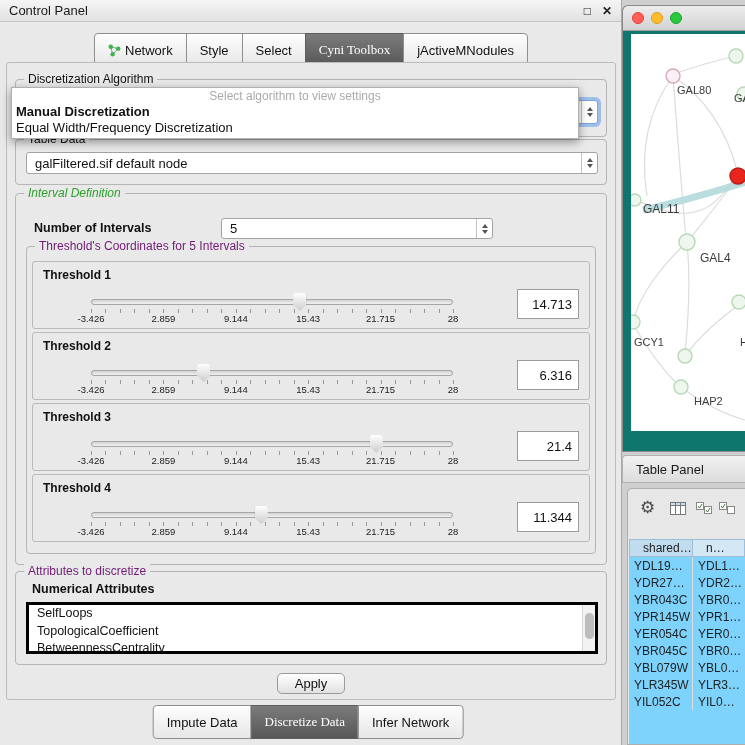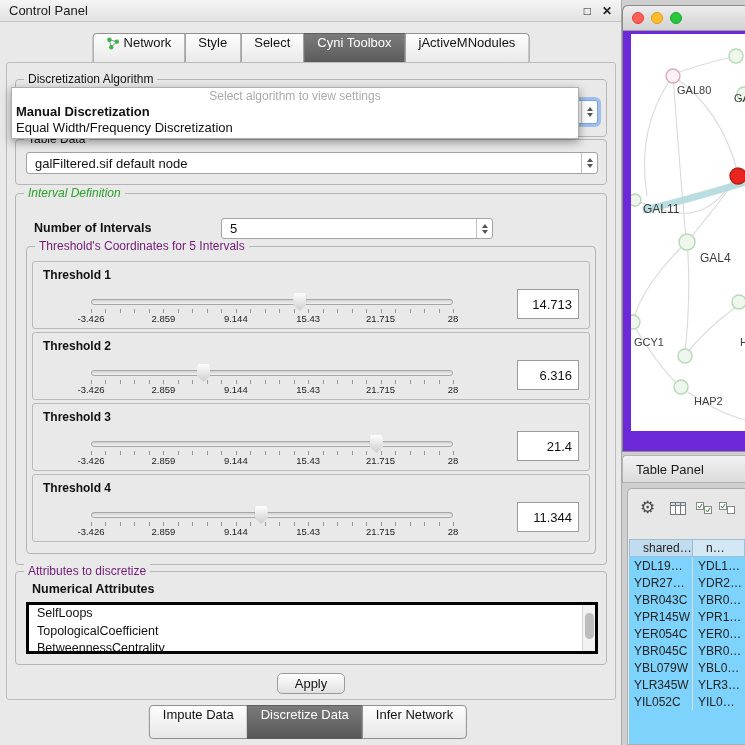--- a/index.html
+++ b/index.html
@@ -9,24 +9,24 @@
   
   .control-panel{position:absolute;left:0;top:0;width:622px;height:745px;background:#e9e9e9;border-right:1px solid #a9a9a9;}
   .cp-titlebar{position:absolute;left:0;top:0;width:100%;height:22px;background:linear-gradient(#f5f5f5,#e2e2e2);border-bottom:1px solid #c4c4c4;display:flex;align-items:center;padding:0 9px;font-size:13px;color:#1a1a1a;}
   .cp-title{flex:1;}
   .win-btn{margin-left:11px;font-size:12px;color:#222;cursor:default;}
   .win-btn.close{font-weight:bold;}
 
   .seg-bar{position:absolute;display:flex;}
   .top-tabs{top:33px;left:311px;transform:translateX(-50%);}
   .bottom-tabs{top:705px;left:308px;transform:translateX(-50%);}
-  .seg{height:23px;display:flex;align-items:flex-end;gap:4px;padding:16px 13px;background:linear-gradient(#fdfdfd,#e7e7e7);border:1px solid #8f8f8f;margin-left:-1px;font-size:13px;color:#111;white-space:nowrap;}
+  .seg{height:23px;display:flex;align-items:center;gap:4px;padding:16px 13px;background:linear-gradient(#fdfdfd,#e7e7e7);border:1px solid #8f8f8f;margin-left:-1px;font-size:13px;color:#111;white-space:nowrap;}
   .seg:first-child{margin-left:0;border-radius:4px 0 0 4px;}
   .seg:last-child{border-radius:0 4px 4px 0;}
-  .seg.selected{background:linear-gradient(#7b7b7b,#575757);color:#fff;border-color:#5e5e5e;}
+  .seg.selected{background:linear-gradient(#7b7b7b,#575757);color:#fff;border-color:#5e5e5e;font-family:Liberation Serif, serif;}
   .bottom-tabs .seg{height:21px;}
 
   .main-panel{position:absolute;left:6px;top:62px;width:610px;height:638px;border:1px solid #bcbcbc;border-radius:3px;background:#e9e9e9;}
 
   .groupbox{position:absolute;border:1px solid #b5b5b5;border-radius:4px;}
   .group-title{position:absolute;top:-8px;left:8px;background:#e9e9e9;padding:0 4px;font-size:12px;color:#111;white-space:nowrap;}
   .group-title.green{color:#2ca02c;font-style:italic;}
   .group-title.blue{color:#701a75;}
 
   .combo{position:absolute;background:#fff;border:1px solid #a3a3a3;border-radius:3px;display:flex;align-items:center;font-size:13px;color:#111;}
@@ -66,21 +66,21 @@
   .g-attrs{left:8px;top:508px;width:592px;height:94px;}
   .attr-title{position:absolute;left:16px;top:10px;font-size:12.5px;font-weight:bold;color:#111;}
   .attr-list{position:absolute;left:10px;top:30px;width:572px;height:52px;background:#fff;border:3px solid #000000;overflow:hidden;}
   .attr-item{height:17.5px;line-height:17.5px;padding-left:8px;font-size:12.5px;color:#111;}
   .attr-scroll{position:absolute;right:0;top:0;width:13px;height:100%;background:#f2f2f2;border-left:1px solid #d5d5d5;}
   .attr-thumb{position:absolute;left:1.5px;top:8px;width:9px;height:26px;background:#bdbdbd;border-radius:5px;}
 
   .apply-btn{position:absolute;left:50%;transform:translateX(-50%);top:610px;width:68px;height:21px;background:linear-gradient(#ffffff,#e1e1e1);border:1px solid #9b9b9b;border-radius:5px;font-size:13px;color:#111;display:flex;align-items:center;justify-content:center;}
 
   
-  .net-window{position:absolute;left:622px;top:5px;width:123px;height:447px;border:1px solid #8a8a8a;border-right:none;border-radius:6px 0 0 0;overflow:hidden;background:#6d28d9;}
+  .net-window{position:absolute;left:622px;top:5px;width:123px;height:447px;border:1px solid #8a8a8a;border-right:none;border-radius:6px 0 0 0;overflow:hidden;background:#0f766e;}
   .net-titlebar{position:absolute;left:0;top:0;width:100%;height:25px;background:linear-gradient(#ededed,#d2d2d2);border-bottom:1px solid #9e9e9e;display:flex;align-items:center;padding-left:9px;gap:7px;}
   .tl{width:12px;height:12px;border-radius:50%;}
   .tl.red{background:#ff5f57;border:1px solid #df3e38;}
   .tl.yellow{background:#febc2e;border:1px solid #de9c15;}
   .tl.green{background:#2ac840;border:1px solid #18a52c;}
   .net-canvas{position:absolute;left:8px;top:28px;width:115px;height:397px;background:#ffffff;}
   .net-canvas svg{display:block;}
   .net-canvas text{fill:#3c3c3c;font-family:"Liberation Sans",sans-serif;font-size:11px;}
   .net-canvas text.big{font-size:12px;}
 

